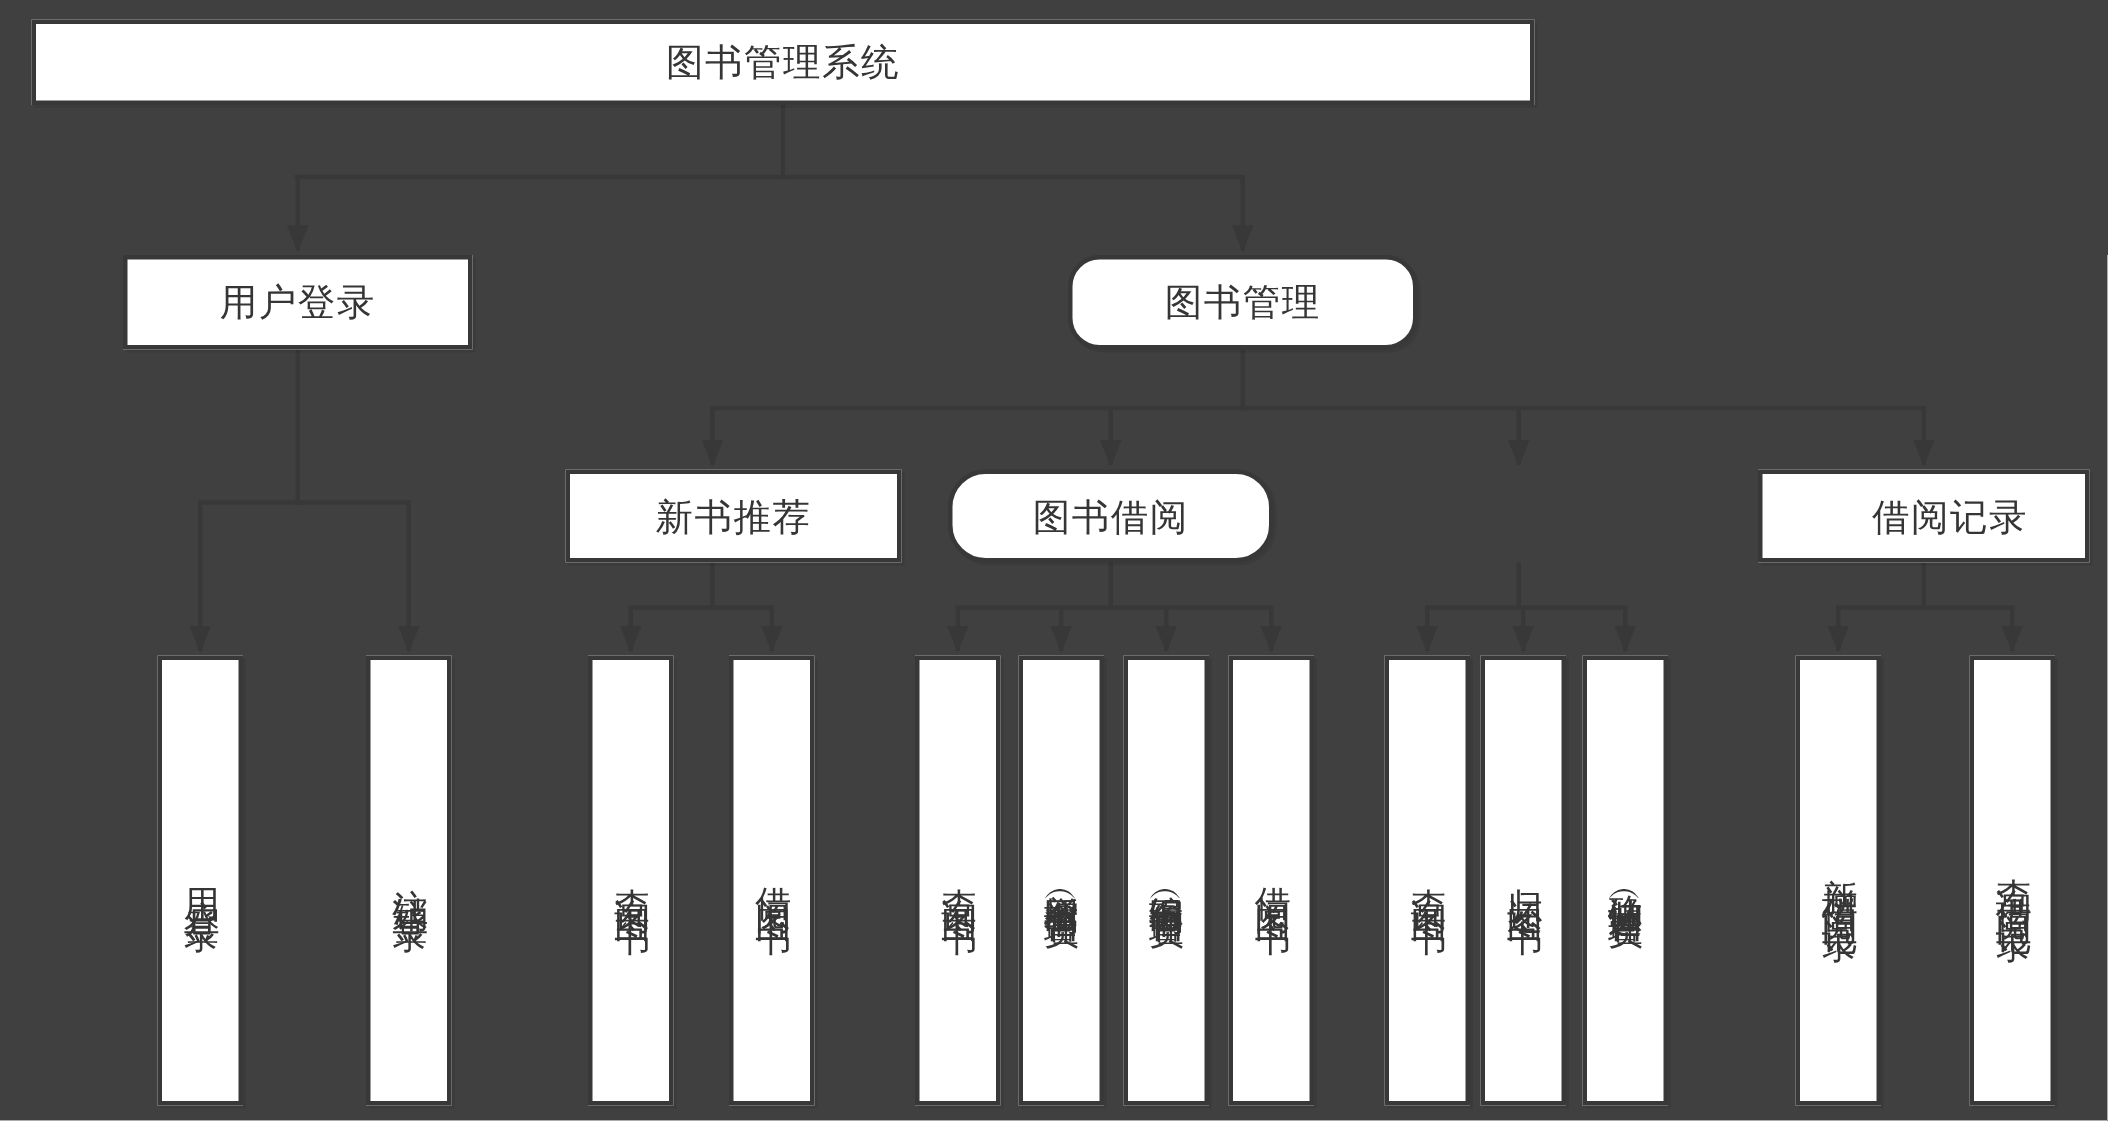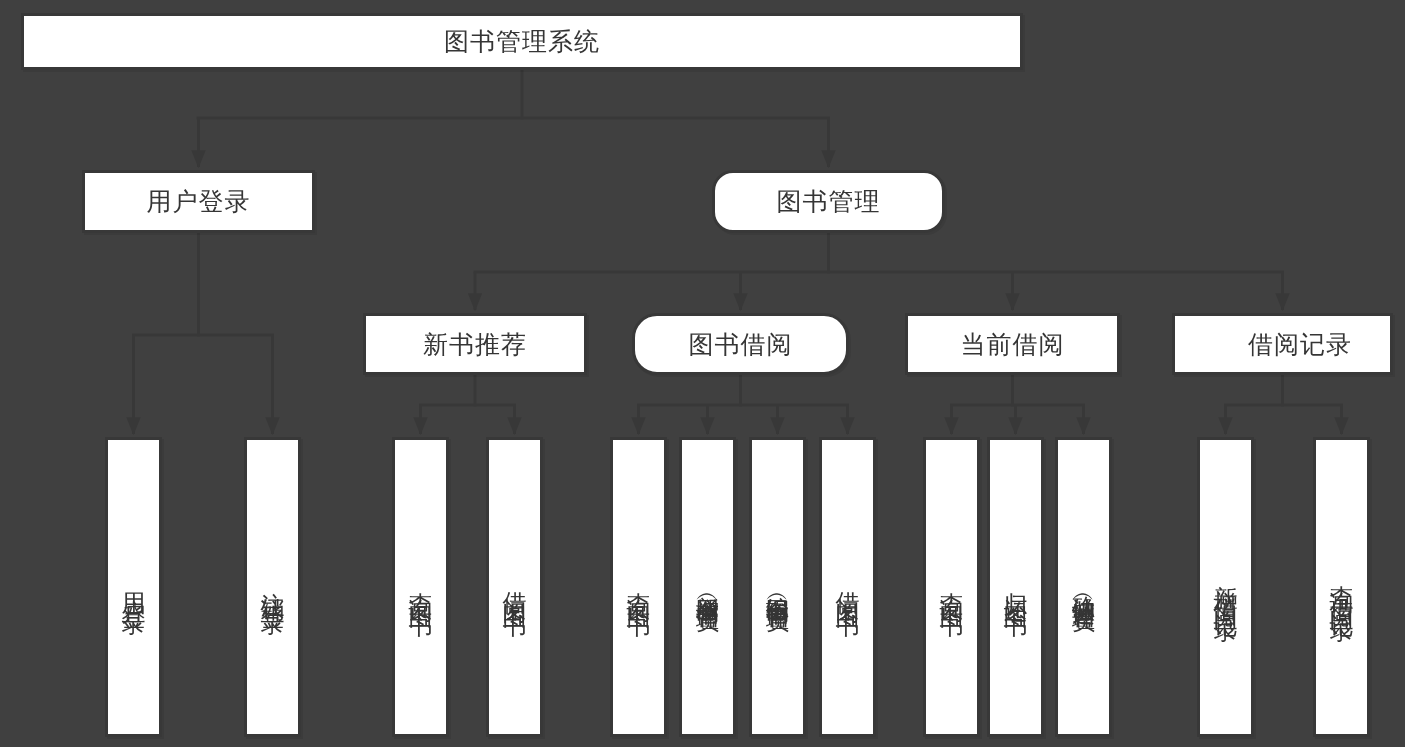--- a/index.html
+++ b/index.html
@@ -110,28 +110,25 @@
     <span>图书管理系统</span>
   </div>
 
   <div class="node" style="left:82px;top:170px;width:233px;height:63px;">
     <span>用户登录</span>
   </div>
   <div class="node" style="left:712px;top:170px;width:233px;height:63px;border-radius:21px;">
     <span>图书管理</span>
   </div>
 
-  <div class="node" style="left:363px;top:313px;width:224px;height:62px;">
+  <div class="node" style="left:377px;top:313px;width:224px;height:62px;">
     <span>新书推荐</span>
   </div>
   <div class="node" style="left:632px;top:313px;width:217px;height:62px;border-radius:25px;">
     <span>图书借阅</span>
-  </div>
-  <div class="node" style="left:905px;top:313px;width:215px;height:62px;">
-    <span>当前借阅</span>
   </div>
   <div class="node" style="left:1172px;top:313px;width:221px;height:62px;padding-left:35px;">
     <span>借阅记录</span>
   </div>
 
   <div class="leaf" style="left:105px;">
     <span class="vtext">用户登录</span>
   </div>
   <div class="leaf" style="left:244px;">
     <span class="vtext">注销登录</span>

